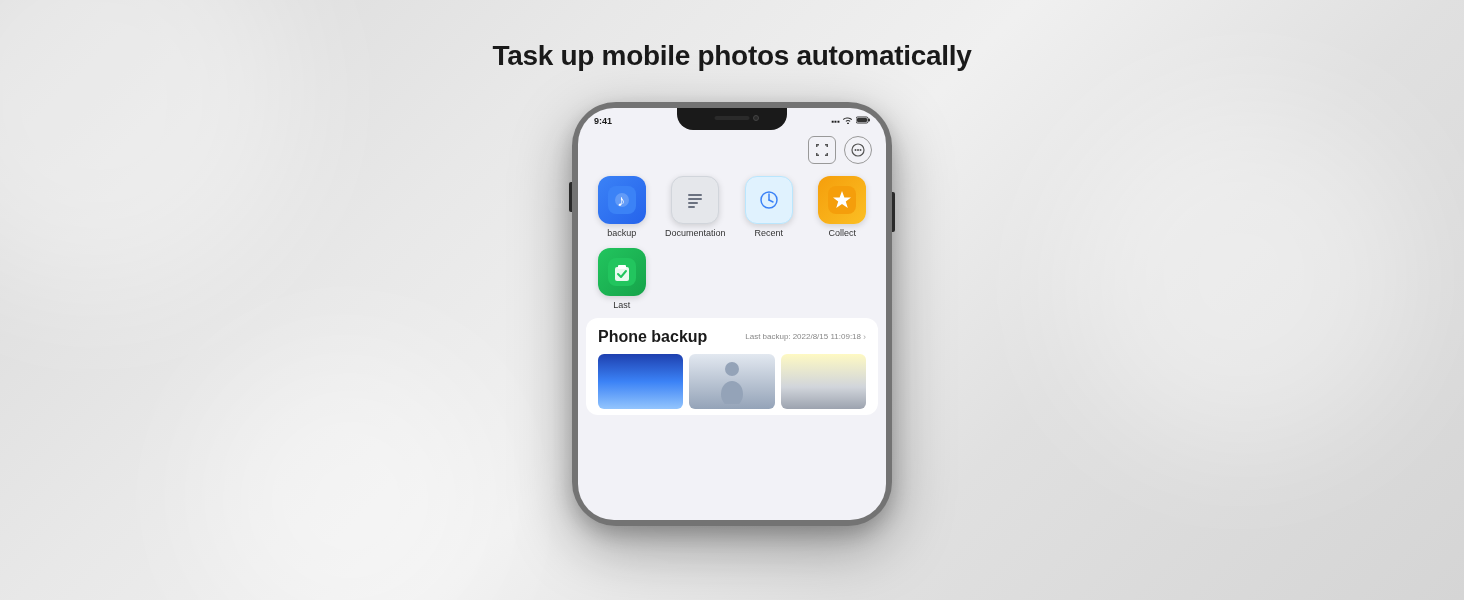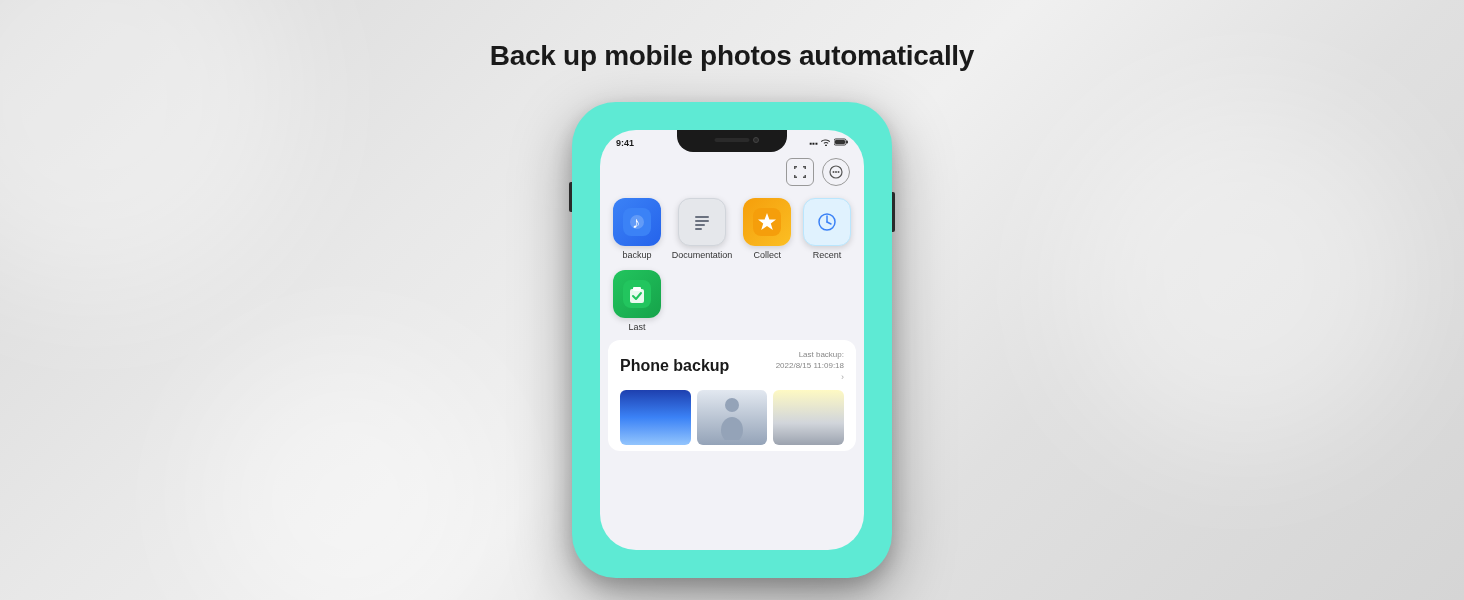--- a/index.html
+++ b/index.html
@@ -38,24 +38,24 @@
 
     
     .phone-container {
       position: relative;
       margin-top: 30px;
       z-index: 10;
     }
 
     .phone-outer {
       width: 320px;
-      height: 476px;
-      background: #5eead4;
+      height: 424px;
+      background: #737373;
       border-radius: 44px;
-      padding: 28px;
+      padding: 6px;
       box-shadow: 0 20px 60px rgba(0,0,0,0.35), 0 8px 20px rgba(0,0,0,0.2);
       position: relative;
     }
 
     
     .phone-outer::before {
       content: '';
       position: absolute;
       left: -3px;
       top: 80px;
@@ -212,25 +212,24 @@
     }
 
     .backup-title {
       font-size: 16px;
       font-weight: 700;
       color: #1a1a1a;
     }
 
     .backup-meta {
       display: flex;
-      align-items: flex-end;
+      align-items: flex-start;
       gap: 2px;
       font-size: 8px;
       color: #888;
-      flex-direction: column;
     }
 
     .backup-photos {
       display: flex;
       gap: 6px;
     }
 
     .backup-photo {
       flex: 1;
       height: 55px;
@@ -255,21 +254,21 @@
     }
 
   </style>
 </head>
 <body>
 
 <div class="bg-blob bg-blob-1"></div>
 <div class="bg-blob bg-blob-2"></div>
 <div class="bg-blob bg-blob-3"></div>
 
-<h1 class="page-title">Back up mobile photos automatically</h1>
+<h1 class="page-title">Task up mobile photos automatically</h1>
 
 <div class="phone-container">
   <div class="phone-outer">
     <div class="phone-screen">
 
       <div class="notch">
 
         <div style="position:absolute;right:28px;top:7px;width:6px;height:6px;background:#2a2a2a;border-radius:50%;border:1px solid #444;"></div>
         <div style="position:absolute;left:50%;transform:translateX(-50%);top:8px;width:35px;height:4px;background:#2a2a2a;border-radius:2px;"></div>
       </div>
@@ -333,41 +332,41 @@
               <rect x="6" y="7" width="14" height="2" rx="1" fill="#6b7280"></rect>
               <rect x="6" y="11" width="14" height="2" rx="1" fill="#6b7280"></rect>
               <rect x="6" y="15" width="10" height="2" rx="1" fill="#6b7280"></rect>
               <rect x="6" y="19" width="7" height="2" rx="1" fill="#6b7280"></rect>
             </svg>
           </div>
           <span class="app-label">Documentation</span>
         </div>
 
         <div class="app-item">
+          <div class="app-icon app-icon-recent" style="background:#e0f2fe;">
+            <svg width="28" height="28" viewBox="0 0 28 28">
+              <rect width="28" height="28" rx="8" fill="#e0f2fe"></rect>
+
+              <circle cx="14" cy="14" r="8" fill="none" stroke="#3b82f6" stroke-width="1.5"></circle>
+              <line x1="14" y1="14" x2="14" y2="8" stroke="#3b82f6" stroke-width="1.5" stroke-linecap="round"></line>
+              <line x1="14" y1="14" x2="18" y2="16" stroke="#3b82f6" stroke-width="1.5" stroke-linecap="round"></line>
+            </svg>
+          </div>
+          <span class="app-label">Recent</span>
+        </div>
+
+        <div class="app-item">
           <div class="app-icon app-icon-collect">
             <svg width="28" height="28" viewBox="0 0 28 28">
               <rect width="28" height="28" rx="8" fill="#f59e0b"></rect>
 
               <polygon points="14,5 16.4,11.5 23,11.5 17.8,15.5 19.8,22 14,18 8.2,22 10.2,15.5 5,11.5 11.6,11.5" fill="white"></polygon>
             </svg>
           </div>
           <span class="app-label">Collect</span>
-        </div>
-
-        <div class="app-item">
-          <div class="app-icon app-icon-recent" style="background:#e0f2fe;">
-            <svg width="28" height="28" viewBox="0 0 28 28">
-              <rect width="28" height="28" rx="8" fill="#e0f2fe"></rect>
-
-              <circle cx="14" cy="14" r="8" fill="none" stroke="#3b82f6" stroke-width="1.5"></circle>
-              <line x1="14" y1="14" x2="14" y2="8" stroke="#3b82f6" stroke-width="1.5" stroke-linecap="round"></line>
-              <line x1="14" y1="14" x2="18" y2="16" stroke="#3b82f6" stroke-width="1.5" stroke-linecap="round"></line>
-            </svg>
-          </div>
-          <span class="app-label">Recent</span>
         </div>
 
         <div class="app-item">
           <div class="app-icon app-icon-task">
             <svg width="28" height="28" viewBox="0 0 28 28">
               <rect width="28" height="28" rx="8" fill="#22c55e"></rect>
 
               <rect x="7" y="9" width="14" height="14" rx="2" fill="white" opacity="0.9"></rect>
               <rect x="10" y="7" width="8" height="4" rx="1" fill="white"></rect>
 

